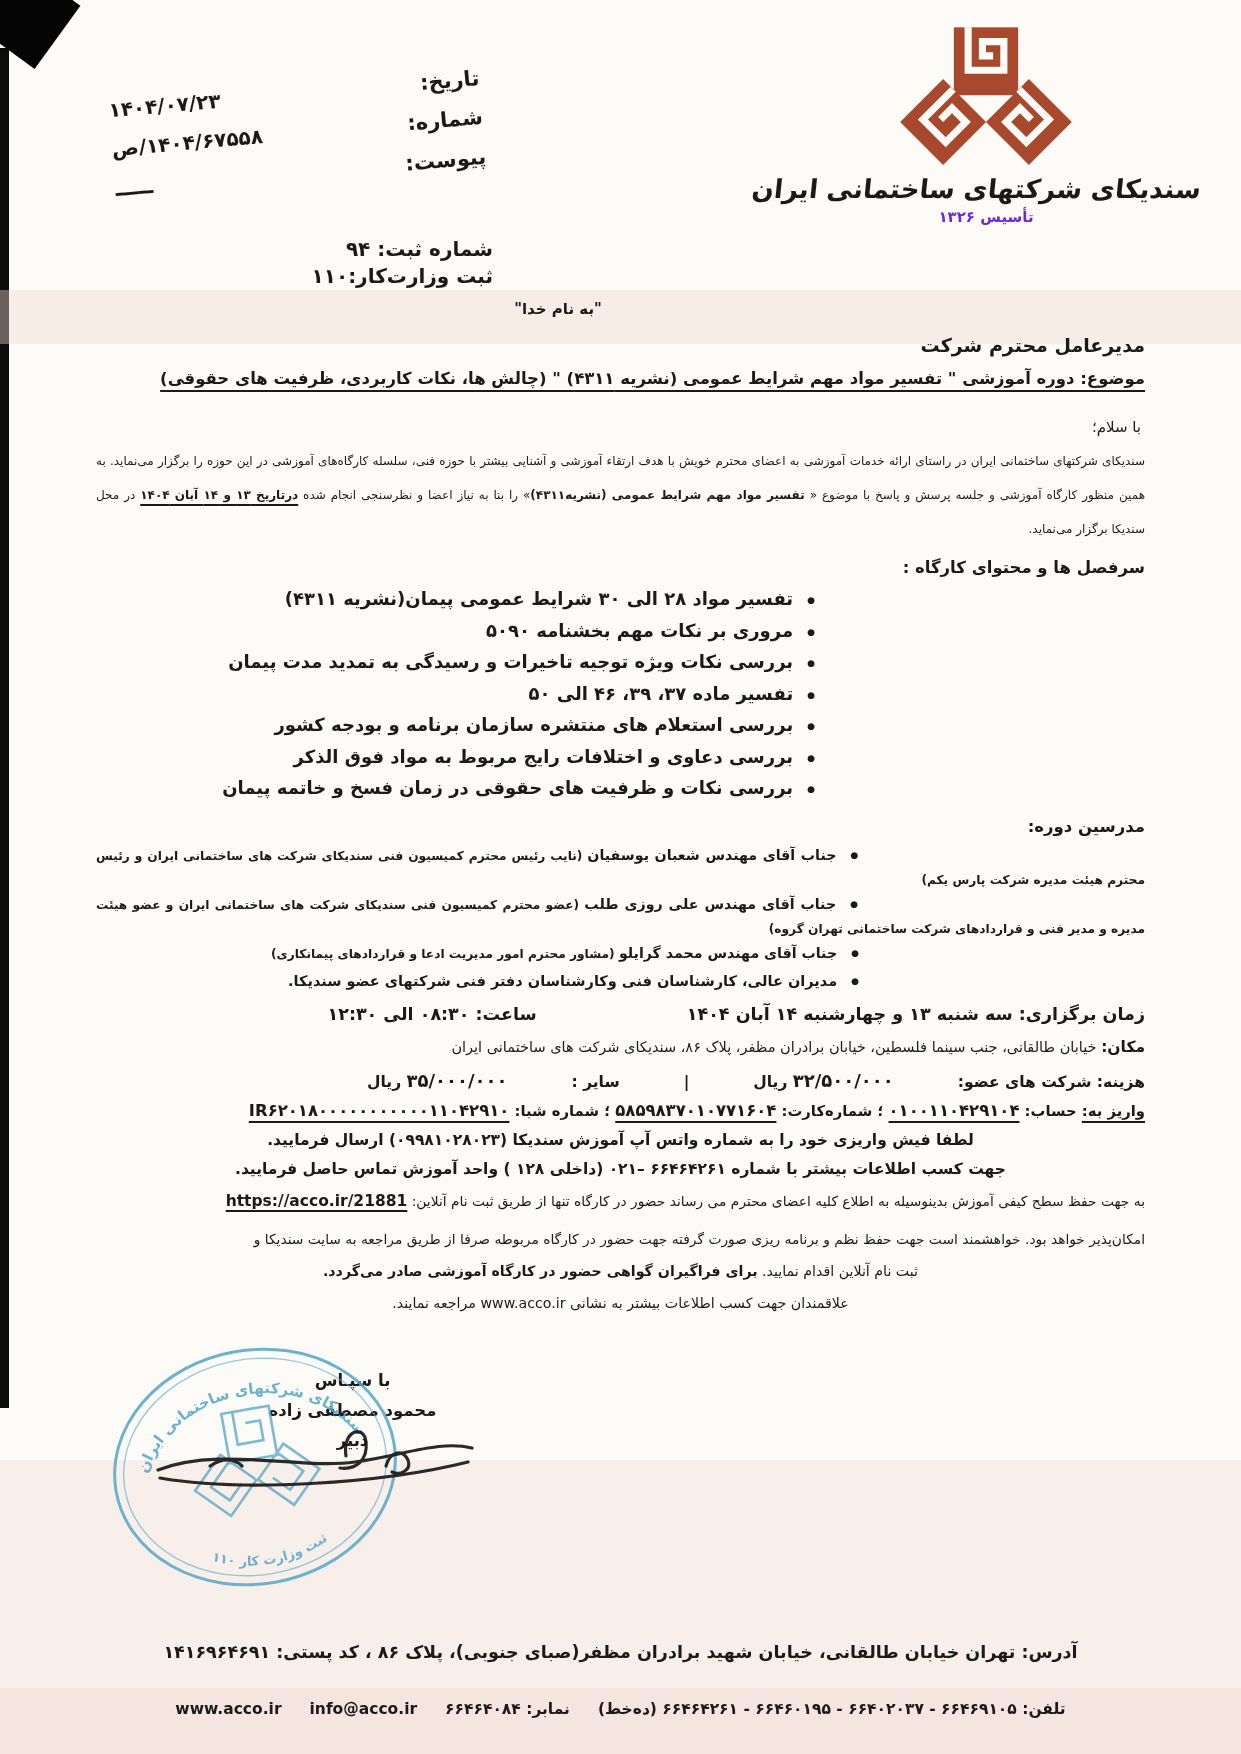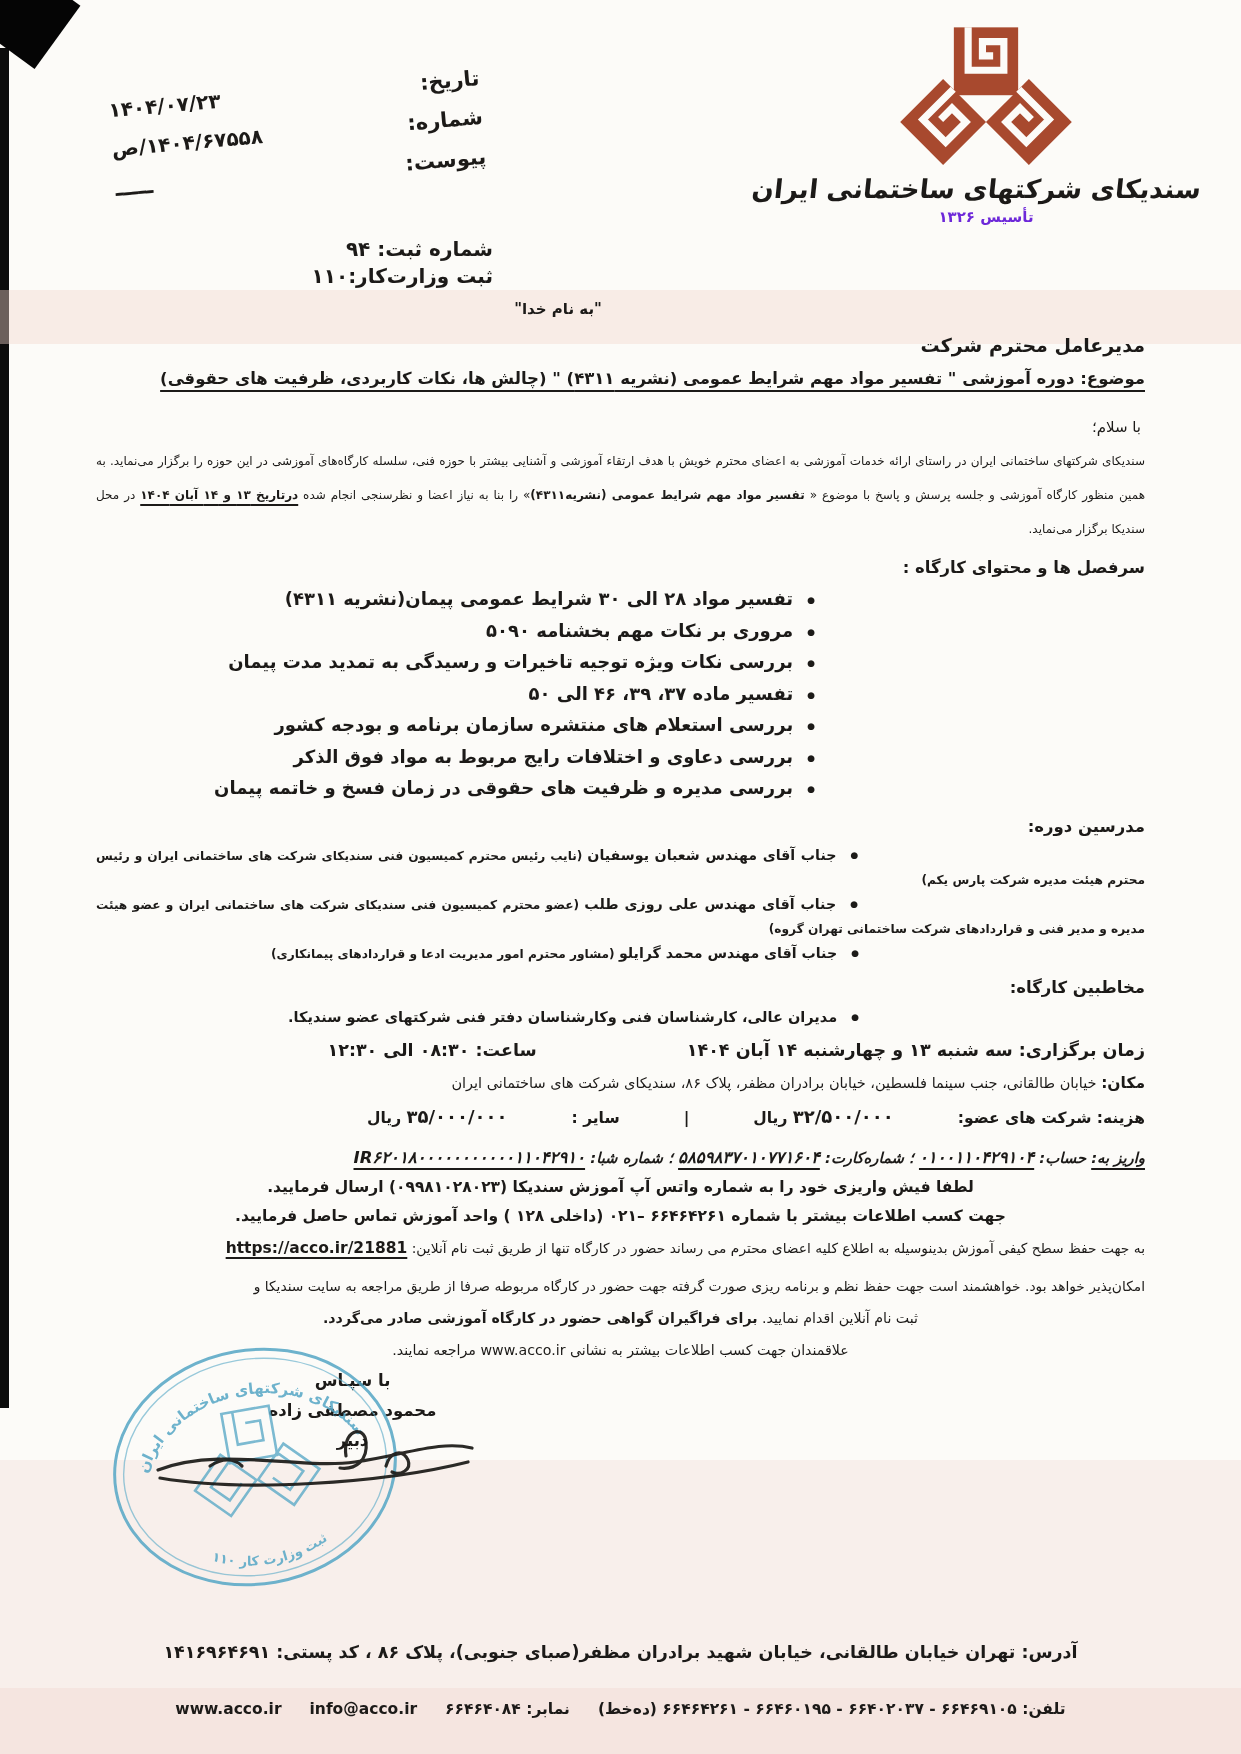--- a/index.html
+++ b/index.html
@@ -51,21 +51,21 @@
   ul.topics li{font-size:18px;font-weight:bold;line-height:29.5px;text-indent:330px;}
   ul.instr li{font-size:12.2px;font-weight:bold;line-height:24px;text-indent:286px;text-align:justify;}
   ul.aud li{font-size:14.5px;font-weight:bold;line-height:26px;text-indent:286px;}
   ul.blist li::before{content:"●";font-size:9px;vertical-align:2px;margin-left:14px;}
   .iname{font-size:14.2px;}
   .schedule-row{display:flex;gap:150px;font-weight:bold;font-size:17.5px;margin-top:10px;align-items:baseline;}
   .location{font-size:14.5px;margin-top:14px;}
   .loc-label{font-weight:bold;font-size:15.5px;}
   .fee-row{display:flex;gap:64px;align-items:baseline;font-weight:bold;margin-top:14px;font-size:15.5px;}
   .amount{font-size:18px;}
-  .deposit-row{font-weight:bold;font-size:14.8px;margin-top:21px;font-style:italic;}
+  .deposit-row{font-weight:bold;font-size:14.8px;margin-top:10px;}
   .num{font-size:16.5px;}
   .center-line{text-align:center;font-weight:bold;font-size:15.5px;margin-top:11px;}
   .note{font-size:13.8px;line-height:30px;margin-top:8px;text-align:justify;}
   .note-center{font-size:14.2px;text-align:center;margin-top:2px;line-height:30px;}
   .url{font-family:"DejaVu Sans","Liberation Sans",sans-serif;font-weight:bold;font-size:15.5px;
        text-decoration:underline;text-decoration-thickness:2px;text-underline-offset:4px;unicode-bidi:embed;direction:ltr;}
   .ltr{direction:ltr;unicode-bidi:embed;}
 
   
   .sig-block{position:absolute;top:1366px;left:245px;width:215px;text-align:center;font-weight:bold;font-size:16.5px;line-height:30px;}
@@ -149,31 +149,30 @@
       </div>
 
       <div class="sec-head">سرفصل ها و محتوای کارگاه :</div>
       <ul class="blist topics">
         <li><span>تفسیر مواد ۲۸ الی ۳۰ شرایط عمومی پیمان(نشریه ۴۳۱۱)</span></li>
         <li><span>مروری بر نکات مهم بخشنامه ۵۰۹۰</span></li>
         <li><span>بررسی نکات ویژه توجیه تاخیرات و رسیدگی به تمدید مدت پیمان</span></li>
         <li><span>تفسیر ماده ۳۷، ۳۹، ۴۶ الی ۵۰</span></li>
         <li><span>بررسی استعلام های منتشره سازمان برنامه و بودجه کشور</span></li>
         <li><span>بررسی دعاوی و اختلافات رایج مربوط به مواد فوق الذکر</span></li>
-        <li><span>بررسی مدیره و ظرفیت های حقوقی در زمان فسخ و خاتمه پیمان</span></li>
+        <li><span>بررسی نکات و ظرفیت های حقوقی در زمان فسخ و خاتمه پیمان</span></li>
       </ul>
 
       <div class="sec-head">مدرسین دوره:</div>
       <ul class="blist instr">
         <li><span class="iname">جناب آقای مهندس شعبان یوسفیان</span> <span>(نایب رئیس محترم کمیسیون فنی سندیکای شرکت های ساختمانی ایران و رئیس محترم هیئت مدیره شرکت پارس یکم)</span></li>
         <li><span class="iname">جناب آقای مهندس علی روزی طلب</span> <span>(عضو محترم کمیسیون فنی سندیکای شرکت های ساختمانی ایران و عضو هیئت مدیره و مدیر فنی و قراردادهای شرکت ساختمانی تهران گروه)</span></li>
         <li><span class="iname">جناب آقای مهندس محمد گرایلو</span> <span>(مشاور محترم امور مدیریت ادعا و قراردادهای پیمانکاری)</span></li>
       </ul>
 
-      <div class="sec-head">مخاطبین کارگاه:</div>
       <ul class="blist aud">
         <li><span>مدیران عالی، کارشناسان فنی وکارشناسان دفتر فنی شرکتهای عضو سندیکا.</span></li>
       </ul>
 
       <div class="schedule-row">
         <span>
           <span>زمان برگزاری:</span>
           <span>سه شنبه ۱۳ و چهارشنبه ۱۴ آبان ۱۴۰۴</span>
         </span>
         <span>

